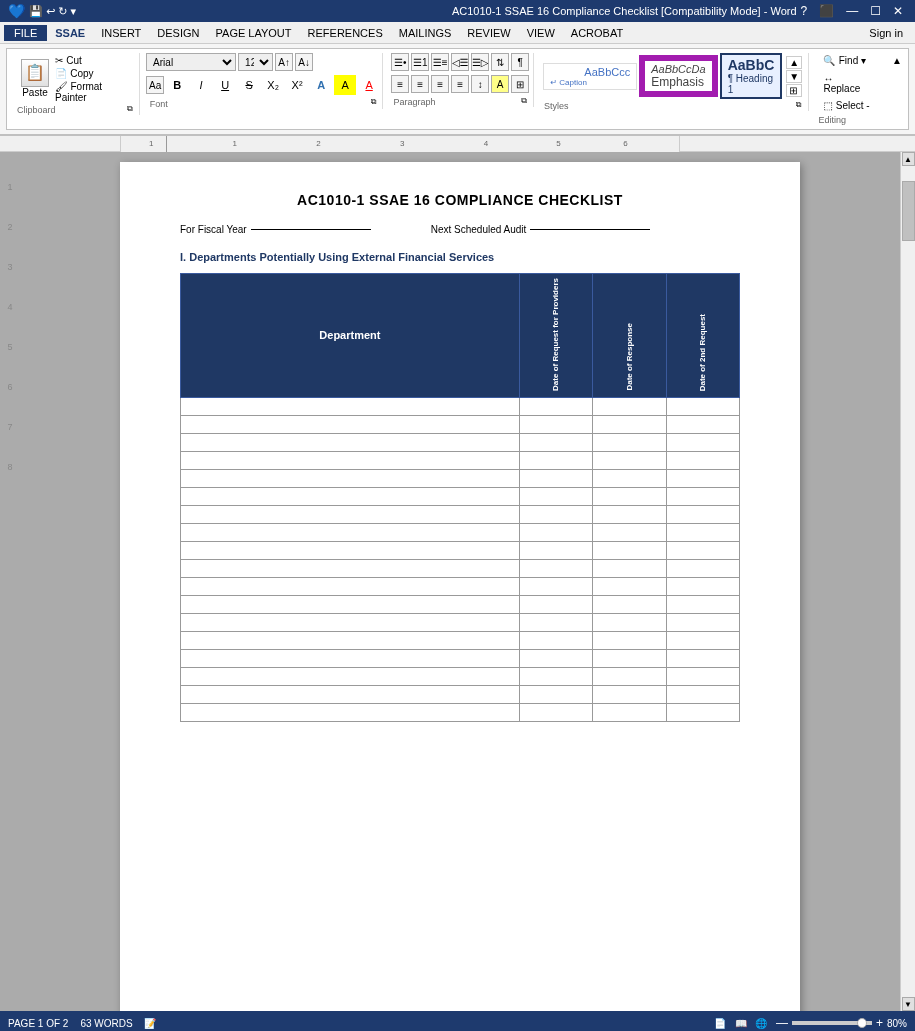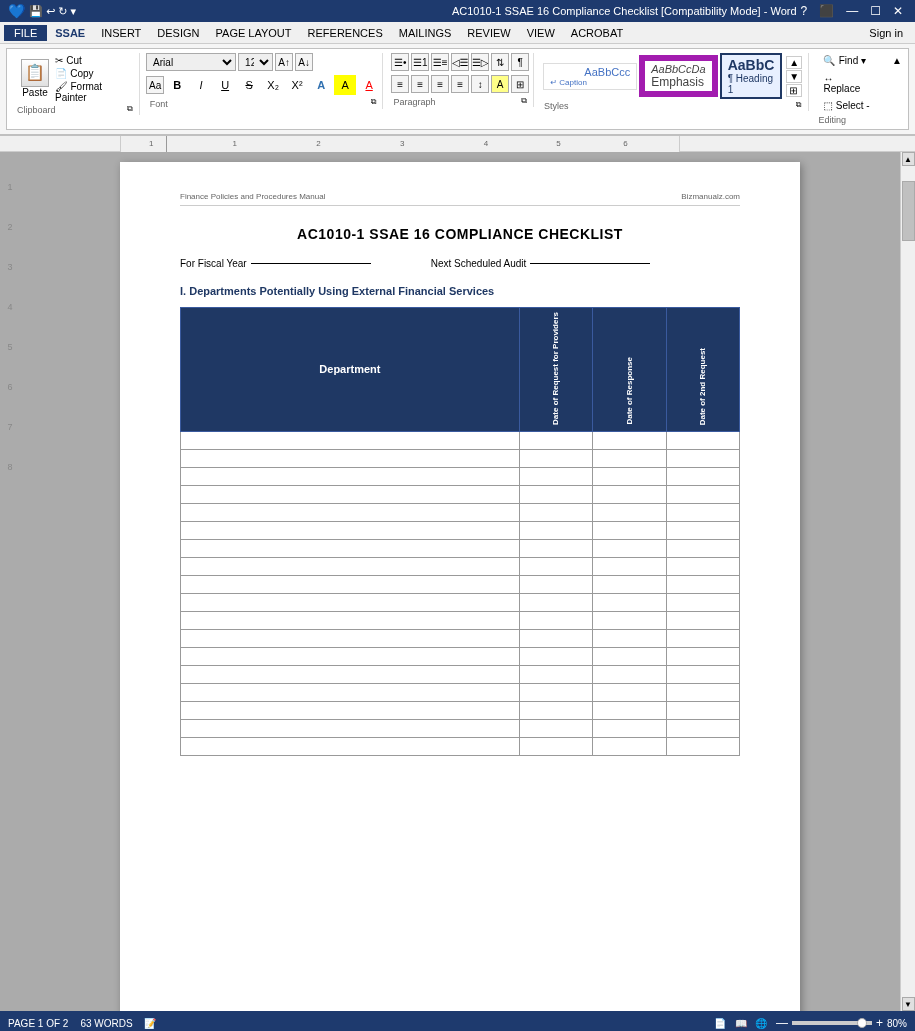--- a/index.html
+++ b/index.html
@@ -541,24 +541,20 @@
     <div class="margin-mark">4</div>
     <div class="margin-mark">5</div>
     <div class="margin-mark">6</div>
     <div class="margin-mark">7</div>
     <div class="margin-mark">8</div>
   </div>
 
   <div class="doc-area">
     <div class="page">
 
-      <div class="page-header">
-        <span>Finance Policies and Procedures Manual</span>
-        <span>Bizmanualz.com</span>
-      </div>
 
       <div class="doc-title">AC1010-1 SSAE 16 COMPLIANCE CHECKLIST</div>
 
       <div class="doc-fields">
         <div class="doc-field">
           <span>For Fiscal Year</span>
           <div class="field-line"></div>
         </div>
         <div class="doc-field">
           <span>Next Scheduled Audit</span>

